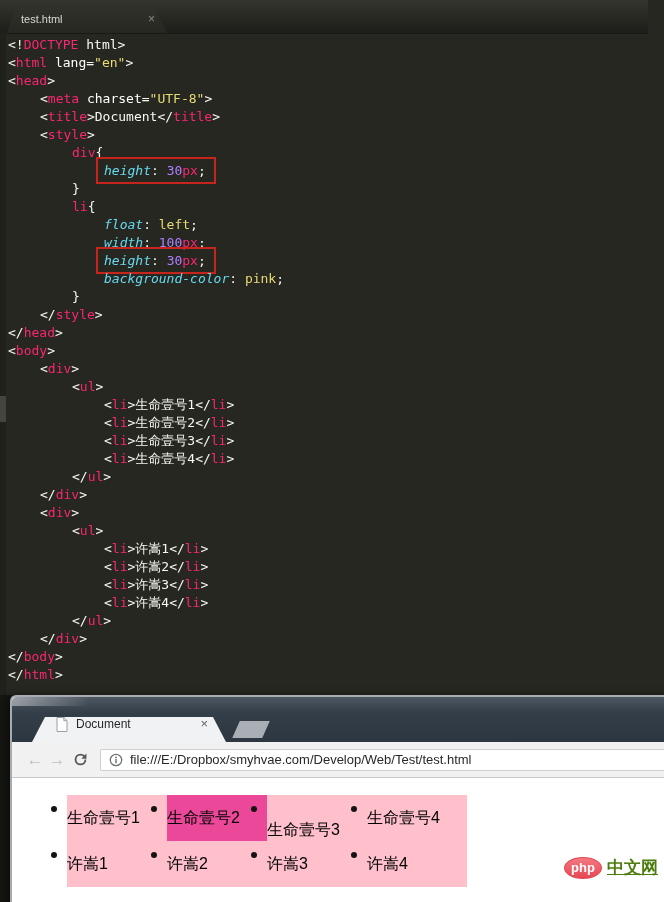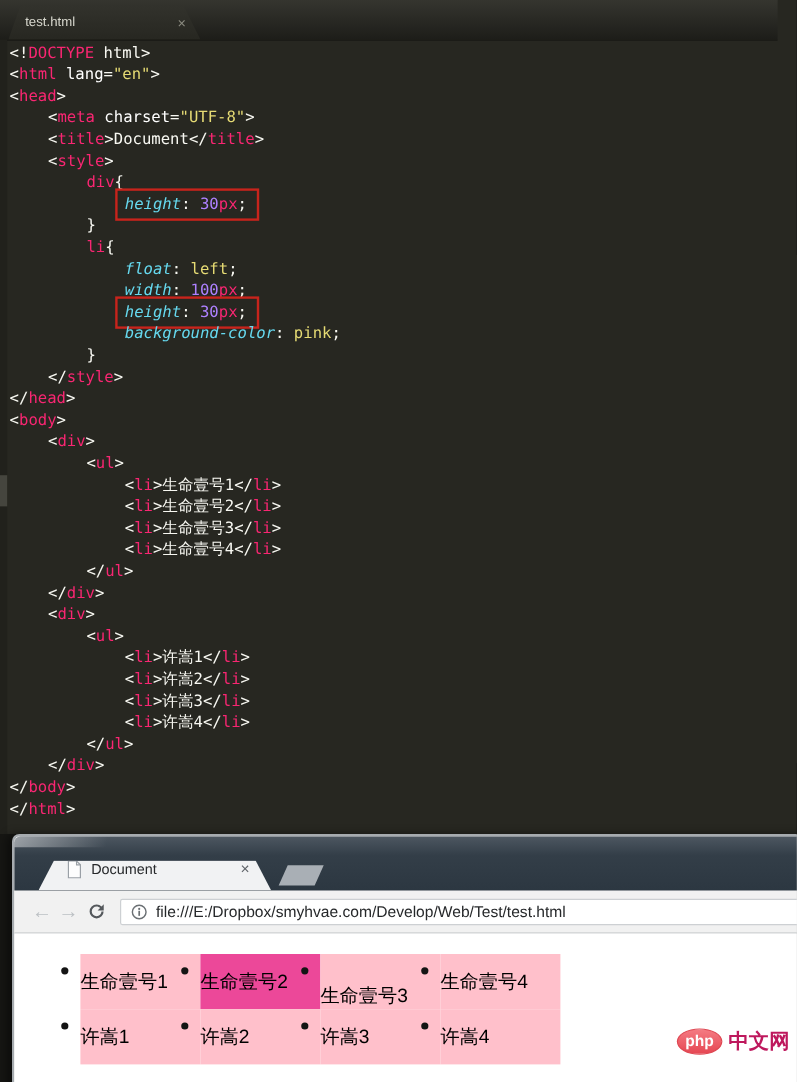--- a/index.html
+++ b/index.html
@@ -59,21 +59,21 @@
   .row{display:flex;width:400px;height:28px;margin-bottom:18px;}
   .cell{width:100px;height:46px;position:relative;display:flex;align-items:center;}
   .cell-text{font-size:16px;color:#000;}
   .bullet{position:absolute;left:-16px;top:11px;width:6px;height:6px;
     border-radius:50%;background:#141414;}
   .watermark{position:absolute;left:552px;top:78px;display:flex;align-items:center;gap:5px;}
   .wm-badge{width:38px;height:22px;border-radius:50%;
     background:linear-gradient(#f47a82,#e64753);border:1px solid #df4853;
     color:#fff;font-weight:bold;font-size:13px;
     display:flex;align-items:center;justify-content:center;box-sizing:border-box;}
-  .wm-label{font-size:17px;font-weight:bold;color:#be185d;}
+  .wm-label{font-size:17px;font-weight:bold;color:#4d7c0f;text-decoration:underline;}
 </style>
 </head>
 <body>
 
 <div class="editor">
   <div class="ed-tabbar">
     <div class="ed-tab">
       <span class="ed-tab-label">test.html</span>
       <span class="ed-tab-close">×</span>
     </div>

